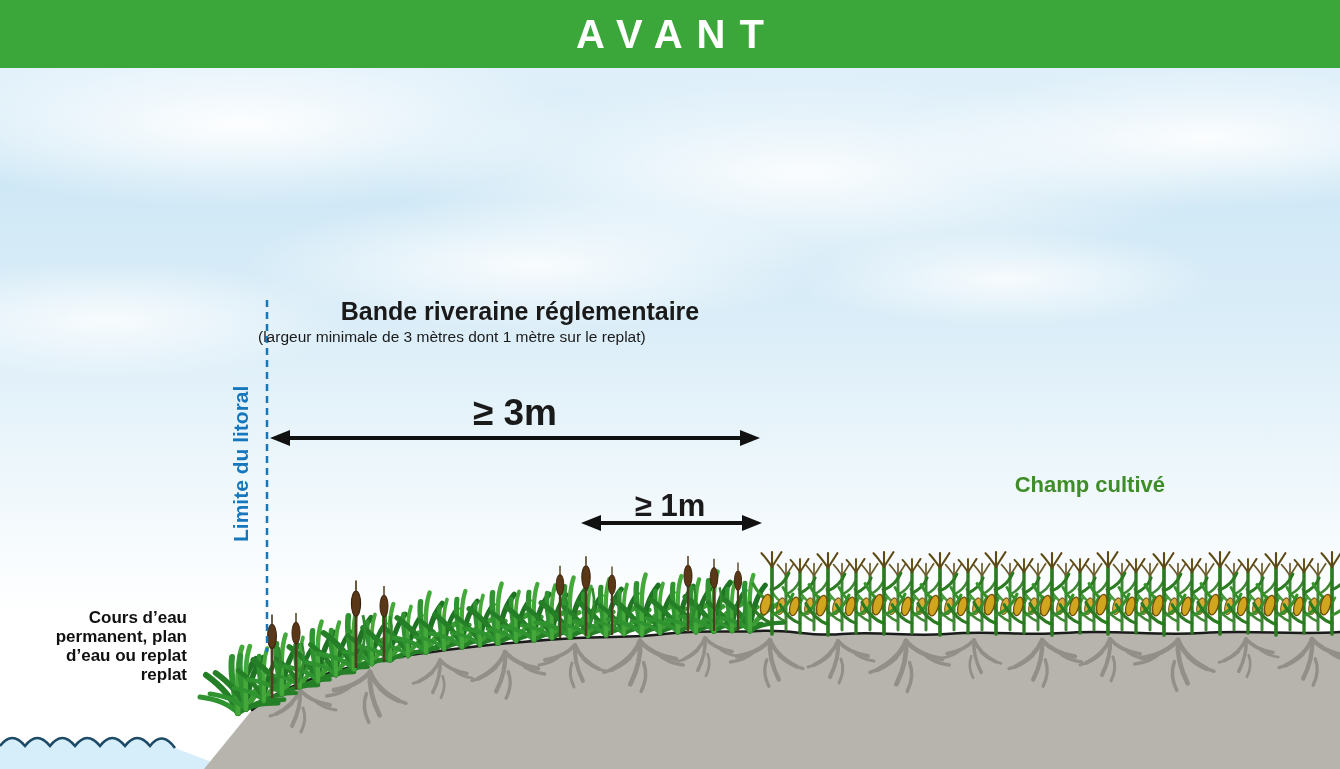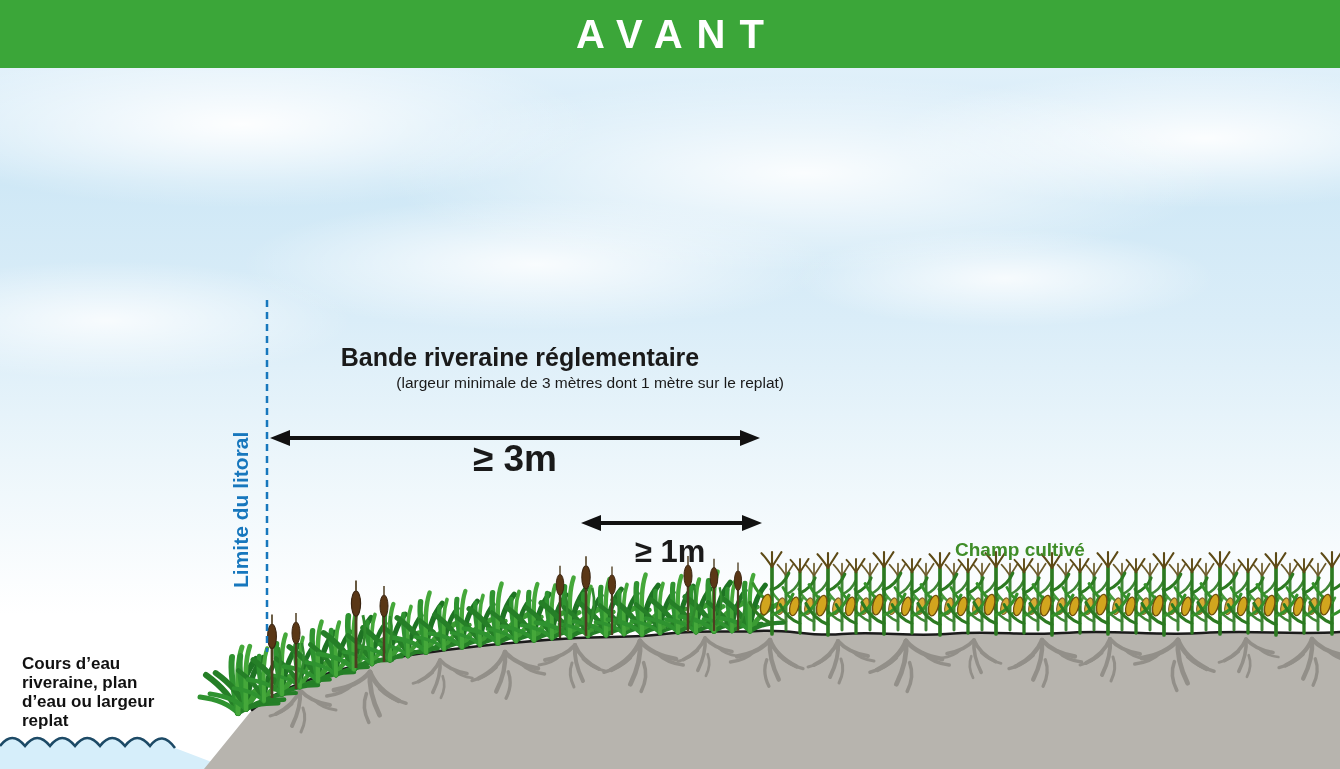--- a/index.html
+++ b/index.html
@@ -19,31 +19,31 @@
       linear-gradient(180deg,#e0f0fa 0%, #cfe8f6 16%, #daedf8 36%, #ecf6fb 56%, #ffffff 78%, #ffffff 100%);
   }
   .scene{position:absolute;left:0;top:0;z-index:1;}
   .header{
     position:absolute;left:0;top:0;width:1340px;height:68px;z-index:5;
     background:#3ba639;display:flex;align-items:center;justify-content:center;
   }
   .header span{
     color:#ffffff;font-size:40px;font-weight:bold;letter-spacing:14px;padding-left:14px;
   }
-  .lbl{position:absolute;z-index:2;color:#1a1a1a;margin-top:46px;}
+  .lbl{position:absolute;z-index:2;color:#1a1a1a;}
   .band-title{left:250px;top:297px;width:540px;text-align:center;font-size:25px;font-weight:bold;}
-  .band-subtitle{left:244px;top:328px;width:540px;text-align:right;font-size:15.5px;}
+  .band-subtitle{left:258px;top:328px;width:540px;text-align:left;font-size:15.5px;}
   .limite{
     left:229px;top:369px;height:190px;writing-mode:vertical-rl;transform:rotate(180deg);
     color:#1777bd;font-size:21px;font-weight:bold;text-align:center;
   }
   .label-3m{left:415px;top:392px;width:200px;text-align:center;font-size:37px;font-weight:bold;}
   .label-1m{left:570px;top:488px;width:200px;text-align:center;font-size:31px;font-weight:bold;}
-  .champ{left:955px;top:493px;width:210px;text-align:left;font-size:19px;font-weight:bold;color:#3f8d28;}
-  .cours{left:22px;top:608px;width:165px;text-align:left;font-size:17px;font-weight:bold;line-height:19px;color:#111;}
+  .champ{left:955px;top:472px;width:210px;text-align:right;font-size:22px;font-weight:bold;color:#3f8d28;}
+  .cours{left:22px;top:608px;width:165px;text-align:right;font-size:17px;font-weight:bold;line-height:19px;color:#111;}
 </style>
 </head>
 <body>
 
 <div class="stage">
 
   <div class="sky"></div>
 
   <svg class="scene" width="1340" height="769" viewBox="0 0 1340 769" xmlns="http://www.w3.org/2000/svg">
     <defs>
@@ -229,18 +229,18 @@
 
   <div class="lbl limite">Limite du litoral</div>
 
   <div class="lbl label-3m">≥ 3m</div>
   <div class="lbl label-1m">≥ 1m</div>
 
   <div class="lbl champ">Champ cultivé</div>
 
   <div class="lbl cours">
     <div>Cours d’eau</div>
-    <div>riveraine, plan</div>
-    <div>d’eau ou largeur</div>
+    <div>permanent, plan</div>
+    <div>d’eau ou replat</div>
     <div>replat</div>
   </div>
 
 </div>
 
 </body></html>

